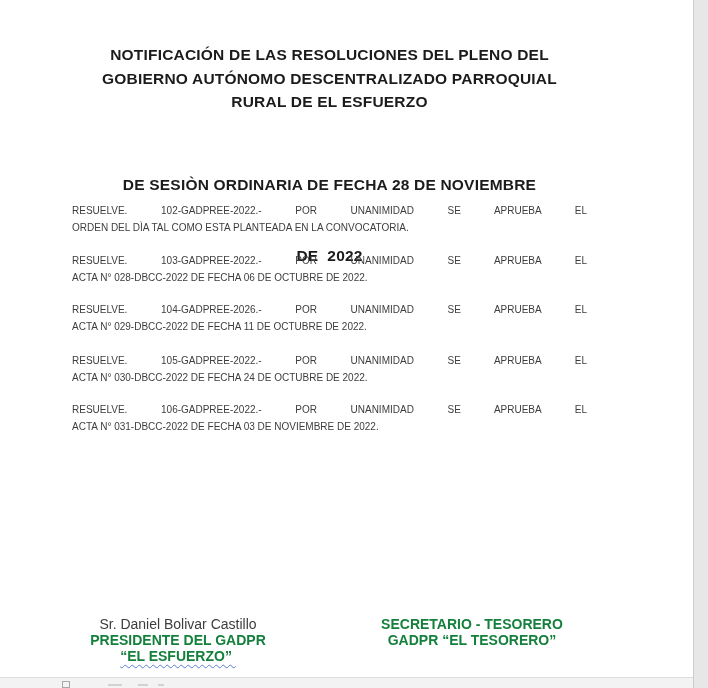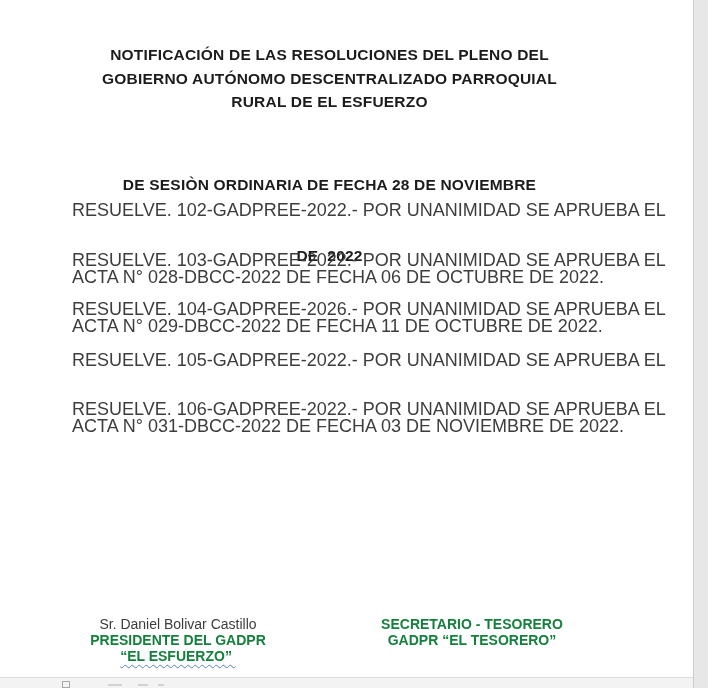--- a/index.html
+++ b/index.html
@@ -82,21 +82,21 @@
     color: #1b1b1b;
     letter-spacing: 0.2px;
     white-space: pre-wrap;
   }
 
   
   .para {
     position: absolute;
     left: 72px;
     width: 515px;
-    font-size: 18px;
+    font-size: 10px;
     line-height: 17px;
     color: #3d3d3d;
   }
   .para .l1 {
     text-align: justify;
     text-align-last: justify;
     white-space: nowrap;
   }
   .para .l2 {
     text-align: left;
@@ -146,34 +146,36 @@
       <div>RURAL DE EL ESFUERZO</div>
     </div>
 
     <div class="doc-subtitle">
       <div>DE SESIÒN ORDINARIA DE FECHA 28 DE NOVIEMBRE</div>
       <div>DE&nbsp; 2022</div>
     </div>
 
     <div class="para p1">
       <div class="l1">RESUELVE. 102-GADPREE-2022.- POR UNANIMIDAD SE APRUEBA EL</div>
+      <div class="l2">ORDEN DEL DÌA TAL COMO ESTA PLANTEADA EN LA CONVOCATORIA.</div>
     </div>
 
     <div class="para p2">
       <div class="l1">RESUELVE. 103-GADPREE-2022.- POR UNANIMIDAD SE APRUEBA EL</div>
       <div class="l2">ACTA N° 028-DBCC-2022 DE FECHA 06 DE OCTUBRE DE 2022.</div>
     </div>
 
     <div class="para p3">
       <div class="l1">RESUELVE. 104-GADPREE-2026.- POR UNANIMIDAD SE APRUEBA EL</div>
       <div class="l2">ACTA N° 029-DBCC-2022 DE FECHA 11 DE OCTUBRE DE 2022.</div>
     </div>
 
     <div class="para p4">
       <div class="l1">RESUELVE. 105-GADPREE-2022.- POR UNANIMIDAD SE APRUEBA EL</div>
+      <div class="l2">ACTA N° 030-DBCC-2022 DE FECHA 24 DE OCTUBRE DE 2022.</div>
     </div>
 
     <div class="para p5">
       <div class="l1">RESUELVE. 106-GADPREE-2022.- POR UNANIMIDAD SE APRUEBA EL</div>
       <div class="l2">ACTA N° 031-DBCC-2022 DE FECHA 03 DE NOVIEMBRE DE 2022.</div>
     </div>
 
     <div class="sig sig-left">
       <div>Sr. Daniel Bolivar Castillo</div>
       <div class="bold">PRESIDENTE DEL GADPR</div>

